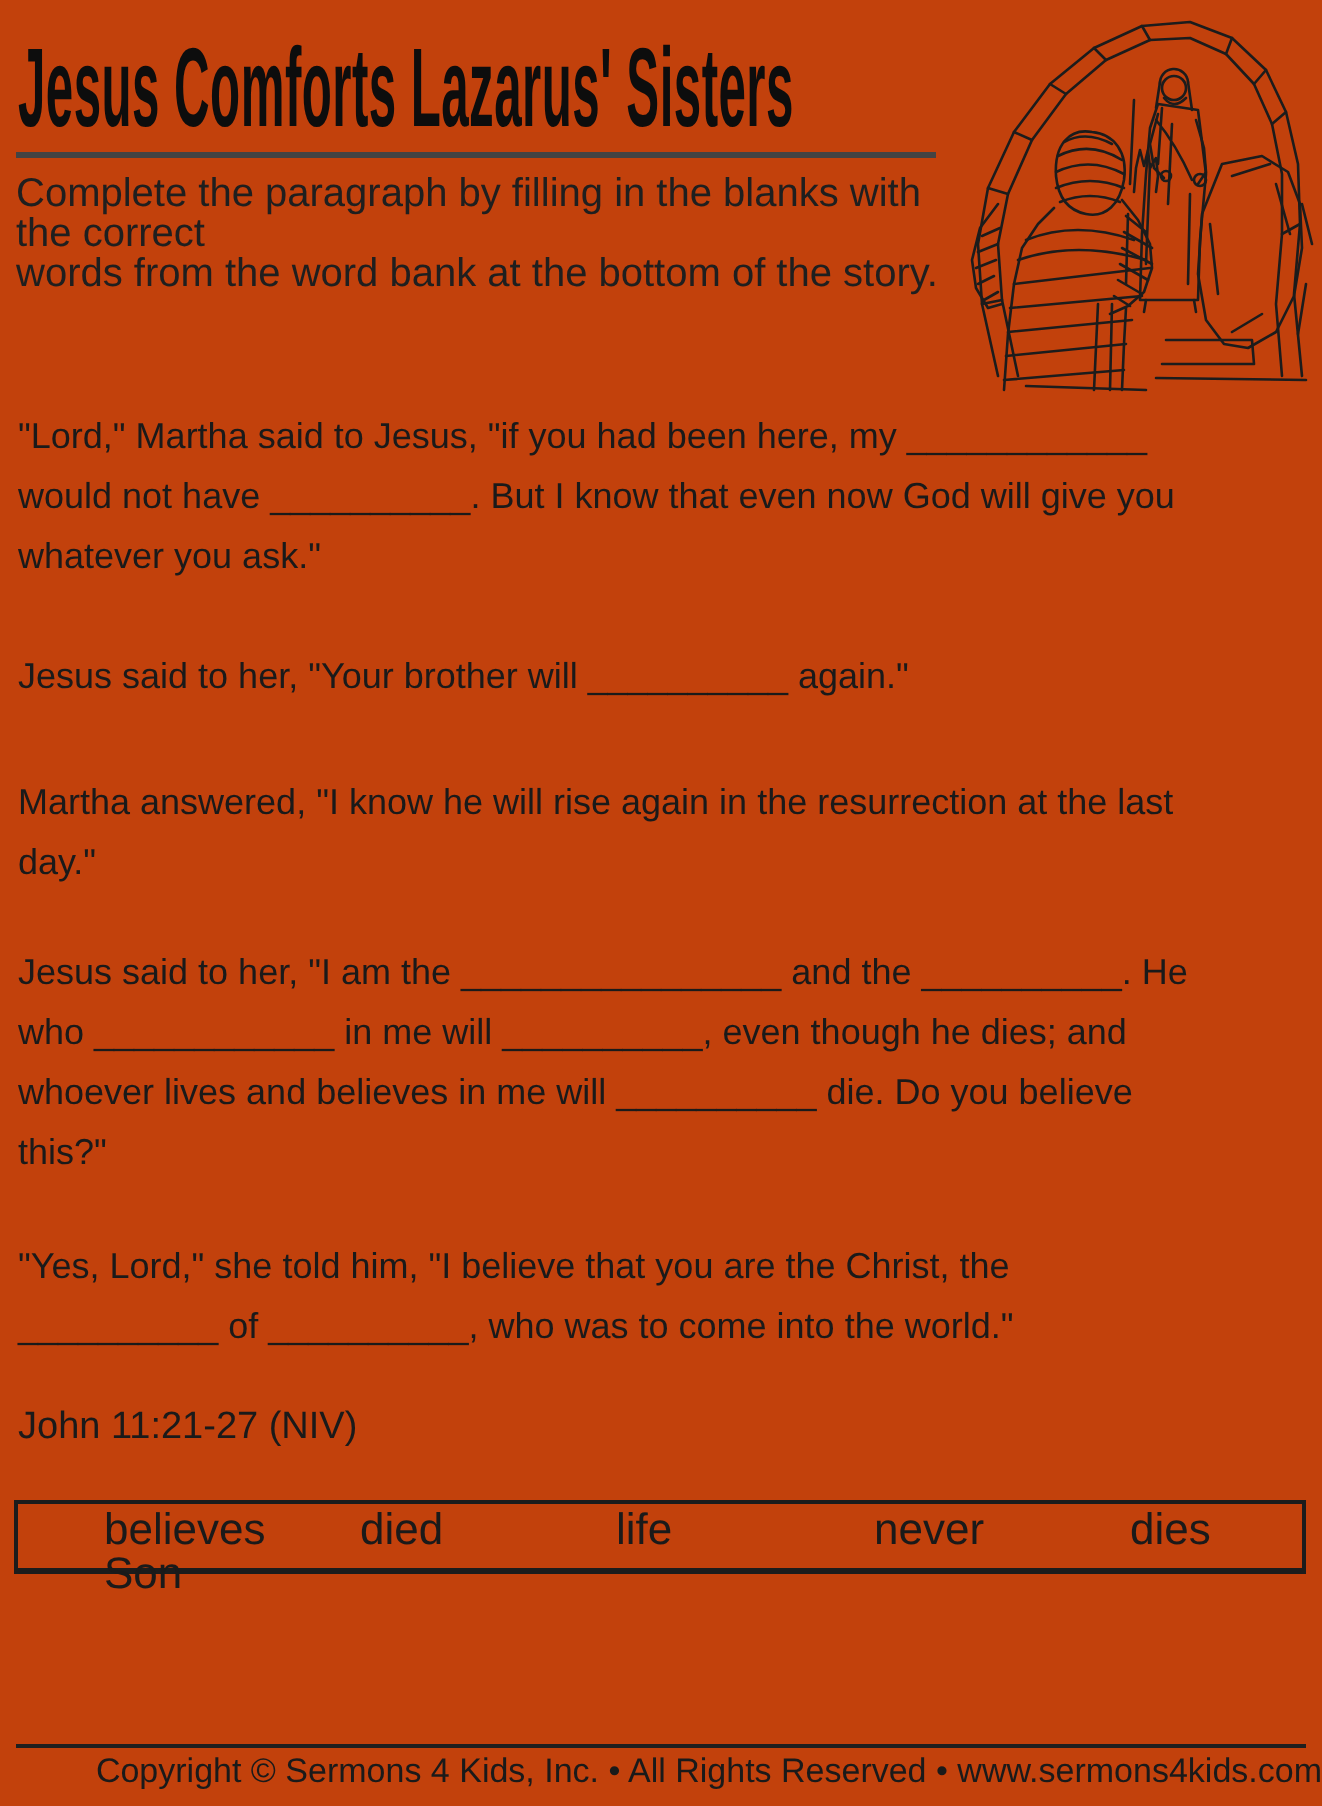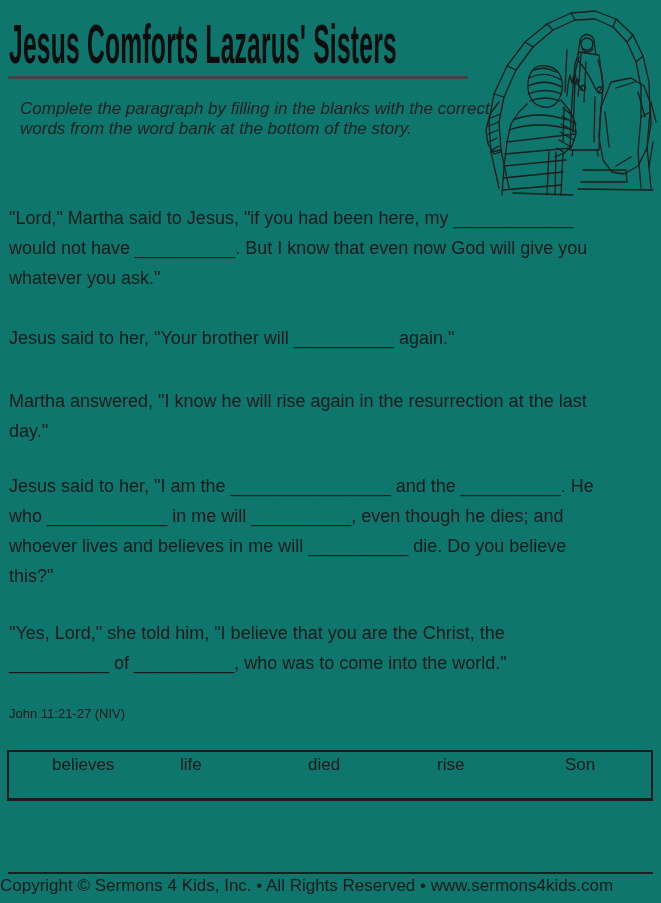--- a/index.html
+++ b/index.html
@@ -1,82 +1,81 @@
 <!DOCTYPE html>
 <html><head>
 <meta charset="utf-8">
 <style>
   html,body{margin:0;padding:0;background:#ffffff;}
   .page{
     position:relative;
     width:661px;height:903px;
-    background:#0f766e;
+    background:#c2410c;
     color:#1a1a1a;
     font-family:"Liberation Sans", sans-serif;
     overflow:hidden;
   }
   .title{
     position:absolute;left:9px;top:16px;margin:0;
     font-size:56px;line-height:56px;font-weight:bold;
     white-space:nowrap;
     transform:scaleX(0.44);
     transform-origin:0 0;
     letter-spacing:0.5px;
     color:#0d0d0d;
   }
   .title-rule{
     position:absolute;left:8px;top:76px;width:460px;height:3px;
     background:#434343;
   }
   .instructions{
-    position:absolute;left:8px;top:87px;margin:12px;width:480px;
-    font-size:17px;line-height:20px;
+    position:absolute;left:8px;top:87px;margin:0;width:480px;
+    font-size:20px;line-height:20px;
     white-space:pre-line;
     color:#1f1f1f;
-    font-style:italic;
   }
   .illustration{
     position:absolute;left:483px;top:2px;width:176px;height:194px;
   }
   .illustration path, .illustration circle{
     fill:none;stroke:#1c1c1c;stroke-width:1.3;
     stroke-linecap:round;stroke-linejoin:round;
   }
   .para{
     position:absolute;left:9px;margin:0;width:650px;
     font-size:18px;line-height:30px;
     white-space:pre-line;
   }
   .para-0{top:203px}
   .para-1{top:323px}
   .para-2{top:386px}
   .para-3{top:471px}
   .para-4{top:618px}
   .reference{
     position:absolute;left:9px;top:702px;margin:0;
-    font-size:13px;line-height:24px;
+    font-size:19px;line-height:24px;
   }
   .word-bank{
-    position:absolute;left:7px;top:750px;width:646px;height:51px;
+    position:absolute;left:7px;top:750px;width:646px;height:37px;
     box-sizing:border-box;
     border:2px solid #1c1c1c;border-bottom-width:3px;
     display:grid;
     grid-template-columns:128px 128px 129px 128px 1fr;
     grid-auto-rows:22px;
     padding:2px 0 0 43px;
-    font-size:17px;line-height:22px;
+    font-size:22px;line-height:22px;
   }
   .wb-cell{white-space:nowrap;}
   .footer-rule{
     position:absolute;left:8px;top:872px;width:645px;height:2px;
     background:#1f1f1f;
   }
   .footer{
     position:absolute;left:0;top:874px;margin:0;width:661px;
-    text-align:left;font-size:17px;line-height:24px;
+    text-align:right;font-size:17px;line-height:24px;
   }
 </style>
 </head>
 <body>
 
 <div class="page">
 
   <h1 class="title">Jesus Comforts Lazarus' Sisters</h1>
   <div class="title-rule"></div>
 
@@ -133,22 +132,23 @@
 who ____________ in me will __________, even though he dies; and
 whoever lives and believes in me will __________ die. Do you believe
 this?"</p>
   <p class="para para-4">"Yes, Lord," she told him, "I believe that you are the Christ, the
 __________ of __________, who was to come into the world."</p>
 
   <p class="reference">John 11:21-27 (NIV)</p>
 
   <div class="word-bank">
     <span class="wb-cell">believes</span>
+    <span class="wb-cell">died</span>
     <span class="wb-cell">life</span>
-    <span class="wb-cell">died</span>
-    <span class="wb-cell">rise</span>
+    <span class="wb-cell">never</span>
+    <span class="wb-cell">dies</span>
     <span class="wb-cell">Son</span>
   </div>
 
   <div class="footer-rule"></div>
   <p class="footer">Copyright © Sermons 4 Kids, Inc. • All Rights Reserved • www.sermons4kids.com</p>
 
 </div>
 
 </body></html>

